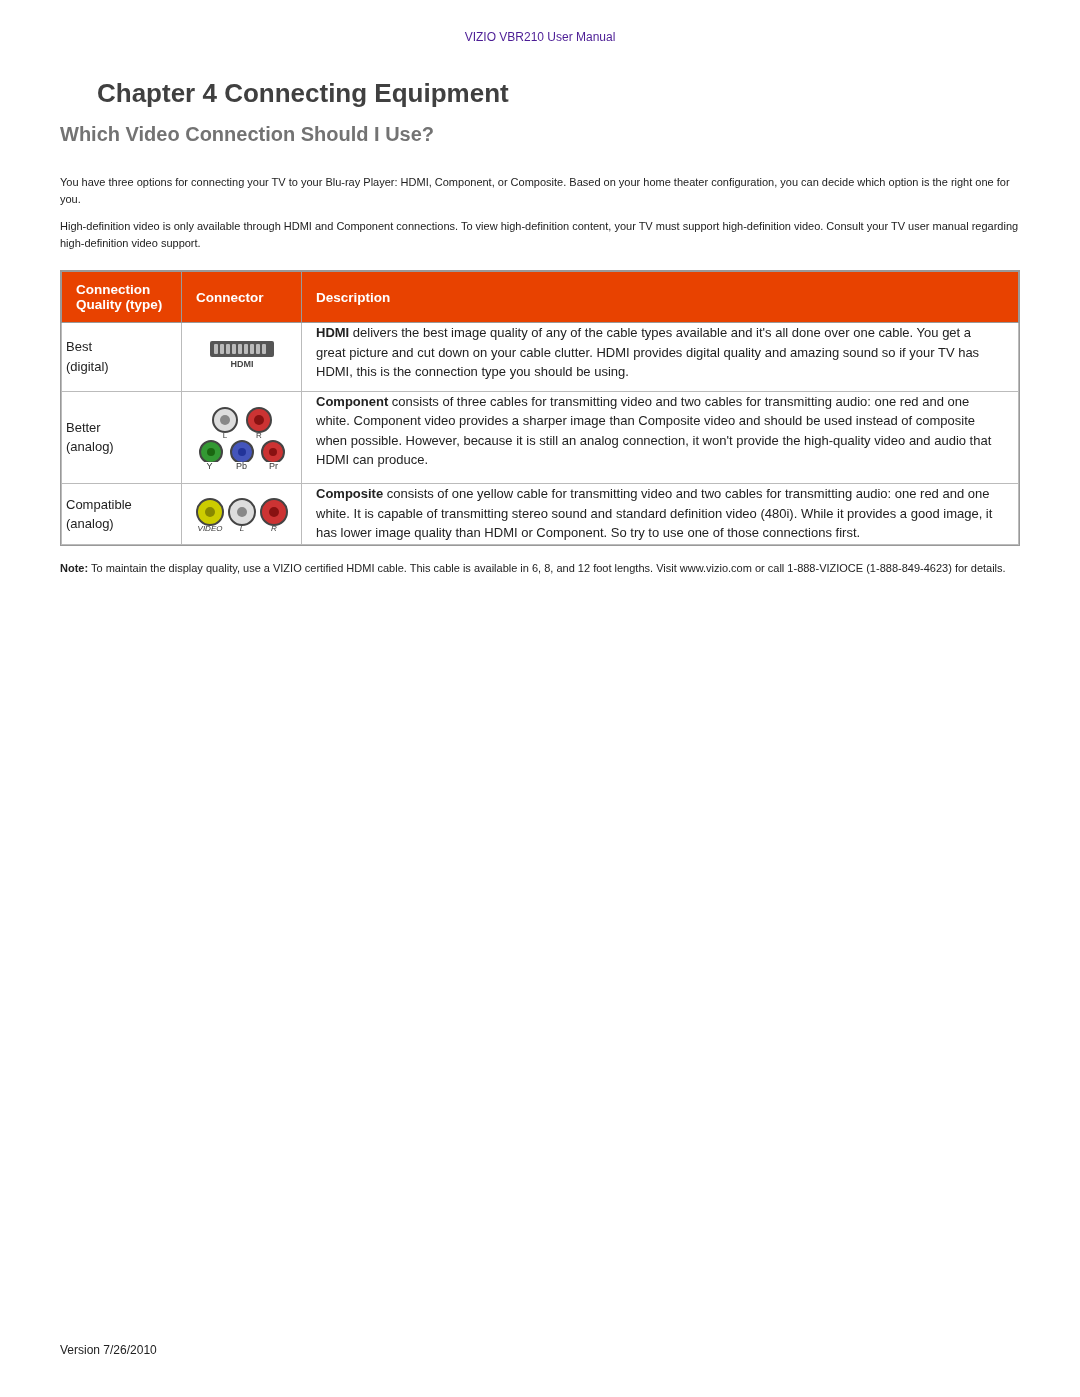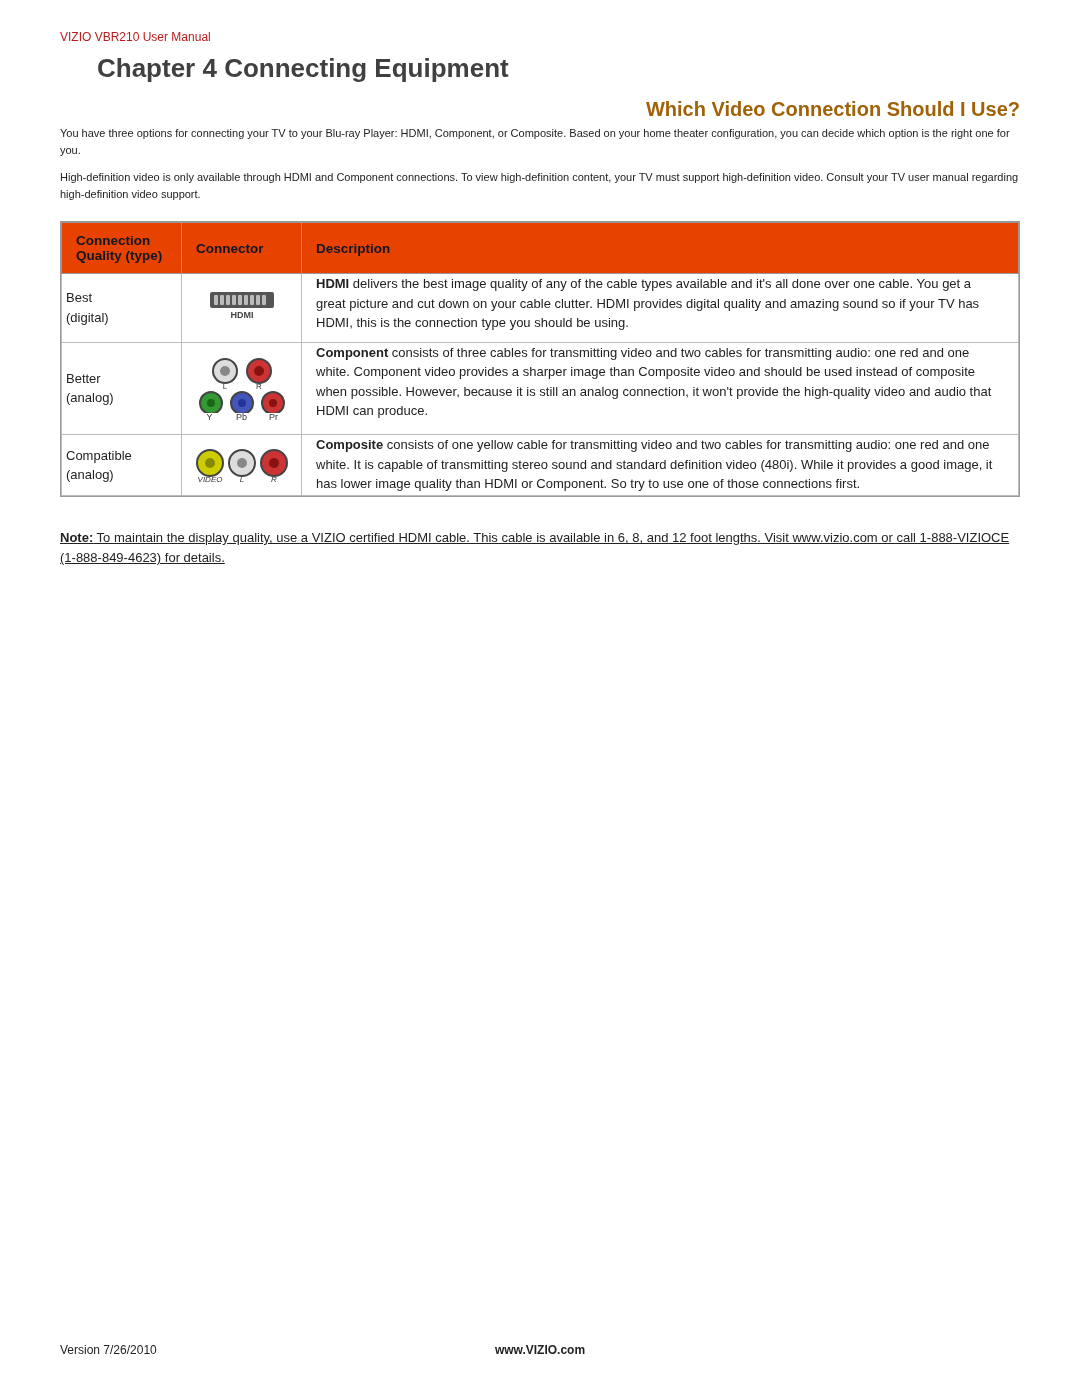--- a/index.html
+++ b/index.html
@@ -7,57 +7,56 @@
       font-family: Arial, Helvetica, sans-serif;
       font-size: 13px;
       color: #222;
       background: #fff;
       width: 1080px;
       min-height: 1397px;
       padding: 30px 60px 60px 60px;
       position: relative;
     }
     .header-right {
-      text-align: left;
-      font-size: 12px;
-      color: #b91c1c;
-      margin-bottom: 9px;
+      text-align: center;
+      font-size: 12px;
+      color: #4c1d95;
+      margin-bottom: 34px;
     }
     .chapter-title {
       font-size: 26px;
       font-weight: bold;
       margin-bottom: 14px;
       color: #404040;
       margin-left: 37px;
     }
     .section-title {
       font-size: 20px;
       font-weight: bold;
-      margin-bottom: 4px;
-      color: #a16207;
-      text-align: right;
+      margin-bottom: 28px;
+      color: #737373;
     }
     .intro-para {
       margin-bottom: 10px;
       line-height: 1.55;
       font-size: 11px;
     }
     .table-wrapper {
       margin-top: 18px;
       border: 1.5px solid #999;
       border-collapse: collapse;
       width: 100%;
     }
     table {
       width: 100%;
       border-collapse: collapse;
     }
     thead tr th {
       background-color: #e84200;
-      color: #0f172a;
+      color: #ffffff;
       font-weight: bold;
       font-size: 13.5px;
       padding: 10px 14px;
       text-align: left;
       border: 1.5px solid #999;
     }
     thead tr th.col-quality {
       width: 120px;
     }
     thead tr th.col-connector {
@@ -84,24 +83,23 @@
       vertical-align: middle;
     }
     tbody tr td.col-description {
       vertical-align: top;
       padding: 0 14px;
     }
     .desc-bold {
       font-weight: bold;
     }
     .note-para {
-      margin-top: 31px;
-      font-size: 13px;
+      margin-top: 14px;
+      font-size: 11px;
       line-height: 1.55;
-      text-decoration: underline;
     }
     .note-bold {
       font-weight: bold;
     }
     .footer {
       position: absolute;
       bottom: 40px;
       left: 0;
       right: 0;
       text-align: center;
@@ -258,14 +256,13 @@
     </tbody>
   </table>
 </div>
 
 <p class="note-para">
   <span class="note-bold">Note:</span><span> To maintain the display quality, use a VIZIO certified HDMI cable. This cable is available in 6, 8, and 12 foot lengths. Visit www.vizio.com or call 1-888-VIZIOCE (1-888-849-4623) for details.</span>
 </p>
 
 <div class="footer-version">Version 7/26/2010</div>
 <div class="footer">
-  <div class="footer-url">www.VIZIO.com</div>
 </div>
 
 </body></html>

